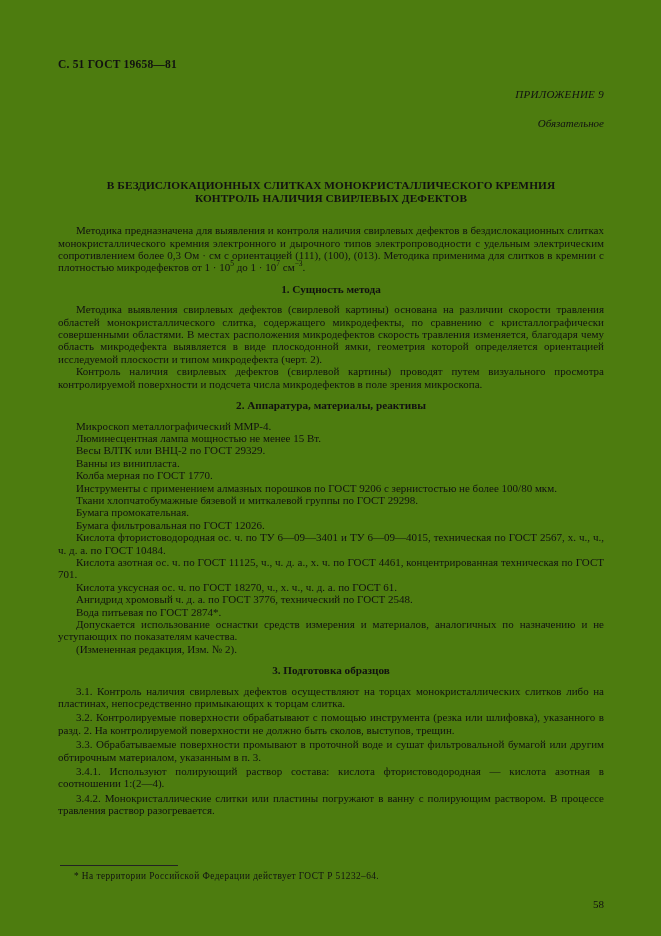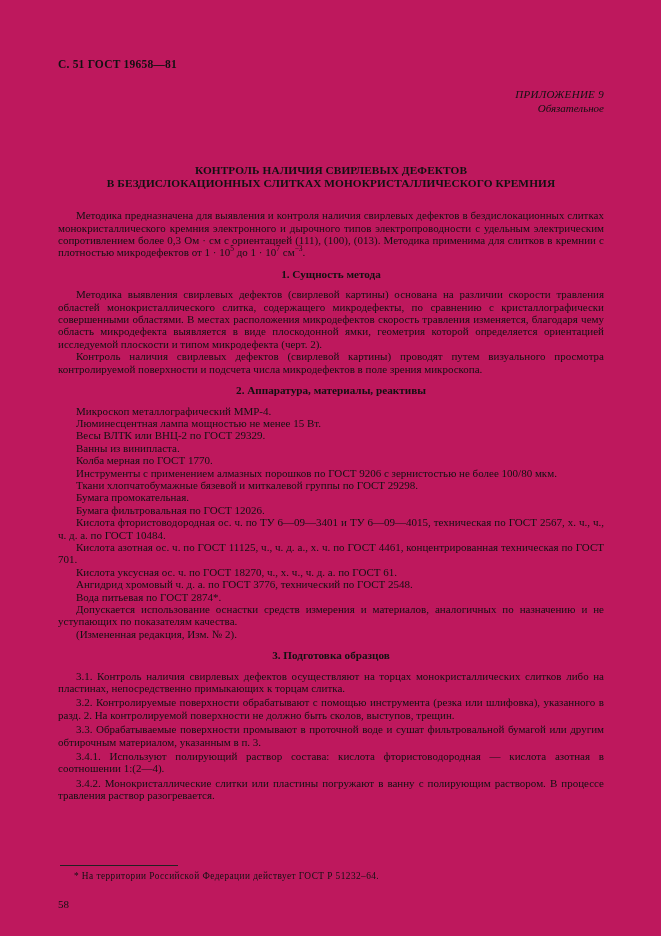--- a/index.html
+++ b/index.html
@@ -1,60 +1,60 @@
 <!DOCTYPE html>
 <html><head>
 <meta charset="utf-8">
 <style>
   html, body { margin: 0; padding: 0; background: #ffffff; }
   .page {
     width: 661px; height: 936px;
     margin: 0 auto;
-    background: #be185d;
+    background: #4d7c0f;
     color: #111111;
     font-family: "Liberation Serif", "DejaVu Serif", serif;
     font-size: 11px;
     line-height: 12.4px;
     box-sizing: border-box;
     padding: 58px 57px 26px 58px;
     display: flex;
     flex-direction: column;
     position: relative;
   }
   .header { font-weight: bold; font-size: 11.5px; letter-spacing: 0.2px; }
   .appendix { text-align: right; font-style: italic; margin-top: 18px; font-size: 11px; }
   .appendix-label { letter-spacing: 0.3px; }
-  .appendix-sub { margin-top: 1px; }
+  .appendix-sub { margin-top: 16px; }
   .title { text-align: center; font-weight: bold; font-size: 11.3px; line-height: 13px; margin-top: 50px; letter-spacing: 0.1px; }
   .body-p { margin: 0; text-indent: 18px; text-align: justify; }
   .intro { margin-top: 19px; }
   .sec-heading { text-align: center; font-weight: bold; font-size: 11.2px; margin: 9px 0 8px 0; }
   .bold { font-weight: normal; }
   .s3 { margin-bottom: 2px; }
   sup { font-size: 7.5px; line-height: 0; vertical-align: super; }
   .footnote-block { margin-top: auto; }
   .footnote-rule { width: 118px; height: 0; border-top: 1px solid #222; margin-left: 2px; margin-bottom: 4px; }
   .footnote { font-size: 9.3px; letter-spacing: 0.45px; padding-left: 16px; }
-  .page-number { text-align: left; margin-top: 15px; font-size: 11px; }
+  .page-number { text-align: right; margin-top: 15px; font-size: 11px; }
 </style>
 </head>
 <body>
 
 <div class="page">
 
   <div class="header">С. 51 ГОСТ 19658—81</div>
 
   <div class="appendix">
     <div class="appendix-label">ПРИЛОЖЕНИЕ 9</div>
     <div class="appendix-sub">Обязательное</div>
   </div>
 
   <div class="title">
+    <div>В БЕЗДИСЛОКАЦИОННЫХ СЛИТКАХ МОНОКРИСТАЛЛИЧЕСКОГО КРЕМНИЯ</div>
     <div>КОНТРОЛЬ НАЛИЧИЯ СВИРЛЕВЫХ ДЕФЕКТОВ</div>
-    <div>В БЕЗДИСЛОКАЦИОННЫХ СЛИТКАХ МОНОКРИСТАЛЛИЧЕСКОГО КРЕМНИЯ</div>
   </div>
 
   <p class="body-p intro"><span>Методика предназначена для выявления и контроля наличия свирлевых дефектов в бездислокационных слитках монокристаллического кремния электронного и дырочного типов электропроводности с удельным электрическим сопротивлением более 0,3 Ом · см с ориентацией (111), (100), (013). Методика применима для слитков в кремнии с плотностью микродефектов от 1 · 10</span><sup>5</sup><span> до 1 · 10</span><sup>7</sup><span> см</span><sup>−3</sup><span>.</span></p>
 
   <div class="sec-heading">1. Сущность метода</div>
   <p class="body-p">Методика выявления свирлевых дефектов (свирлевой картины) основана на различии скорости травления областей монокристаллического слитка, содержащего микродефекты, по сравнению с кристаллографически совершенными областями. В местах расположения микродефектов скорость травления изменяется, благодаря чему область микродефекта выявляется в виде плоскодонной ямки, геометрия которой определяется ориентацией исследуемой плоскости и типом микродефекта (черт. 2).</p>
   <p class="body-p">Контроль наличия свирлевых дефектов (свирлевой картины) проводят путем визуального просмотра контролируемой поверхности и подсчета числа микродефектов в поле зрения микроскопа.</p>
 
   <div class="sec-heading">2. Аппаратура, материалы, реактивы</div>
   <p class="body-p">Микроскоп металлографический ММР-4.</p>

